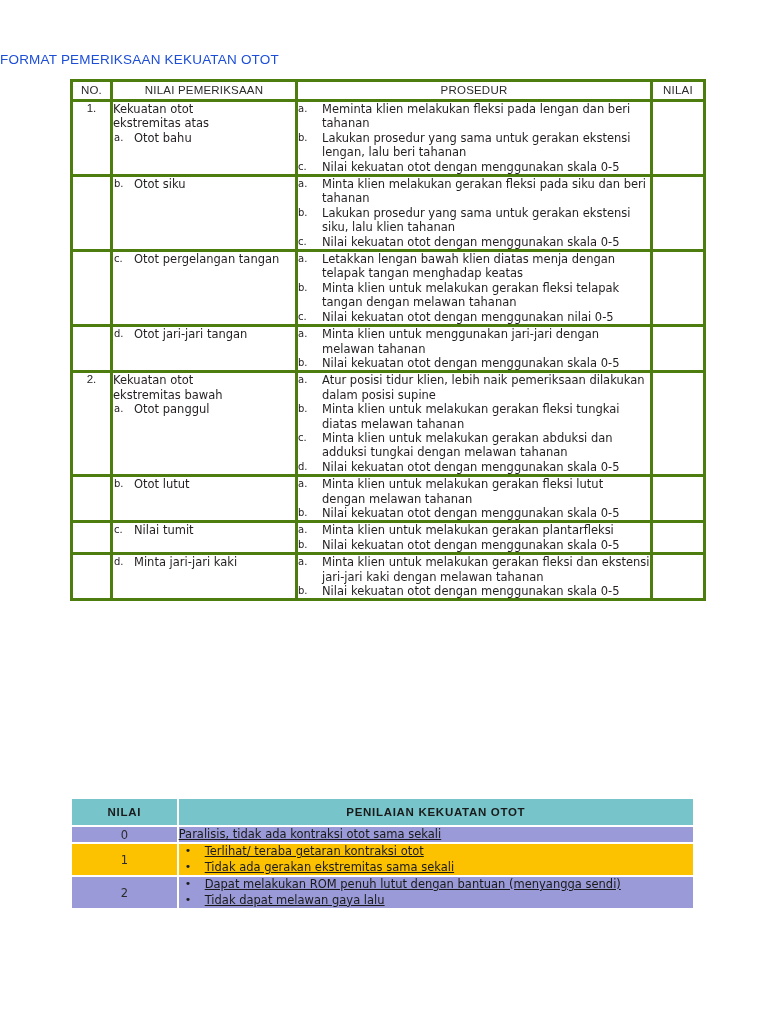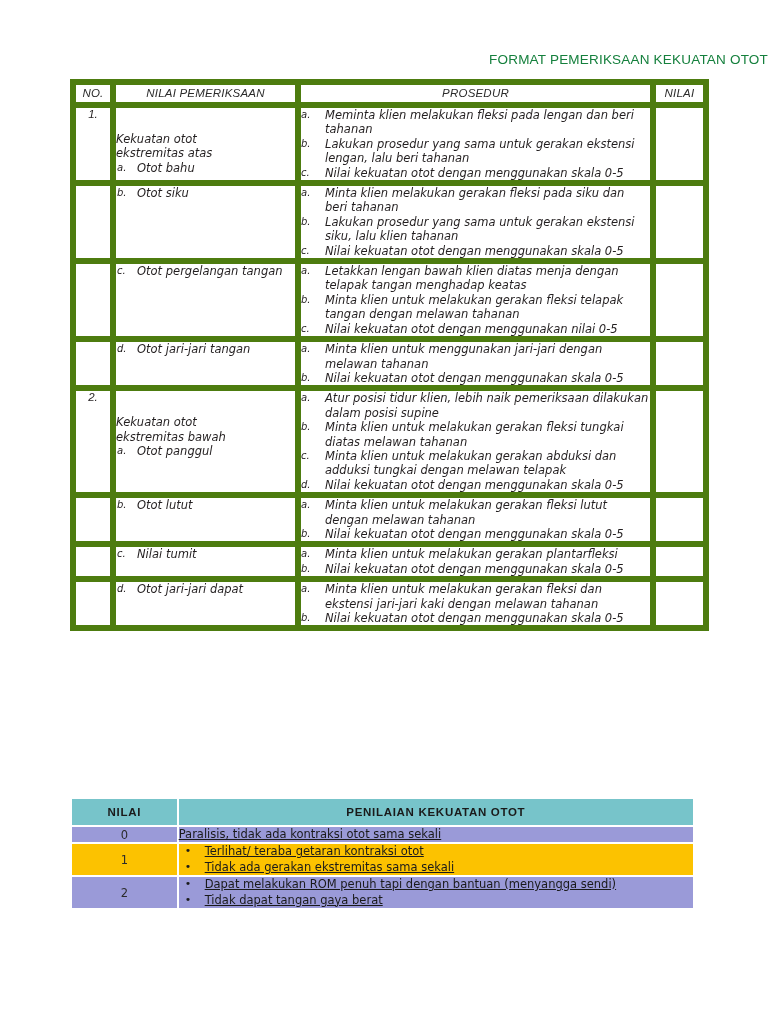--- a/index.html
+++ b/index.html
@@ -22,42 +22,41 @@
     width: 768px;
     height: 1024px;
   }
 
   
   .doc-title {
     position: absolute;
     left: 0;
     top: 52px;
     width: 768px;
-    text-align: right;
+    text-align: left;
     font-size: 13.5px;
     letter-spacing: 0.2px;
-    color: #15803d;
+    color: #1d4ed8;
     font-family: "Liberation Sans", sans-serif;
   }
 
   
   .main-table {
     position: absolute;
     left: 70px;
     top: 79px;
     width: 633px;
     border-collapse: collapse;
     table-layout: fixed;
   }
   .main-table td, .main-table th {
-    border: 6px solid #4d7c0f;
+    border: 3px solid #4d7c0f;
     vertical-align: top;
     padding: 0;
     font-weight: normal;
-    font-style: italic;
   }
   .main-table thead th {
     text-align: center;
     font-size: 11.5px;
     padding: 2px 0 3px 0;
     font-family: "Liberation Sans", sans-serif;
     color: #2b2b2b;
     letter-spacing: 0.2px;
   }
   .col-no    { width: 40px; }
@@ -71,21 +70,21 @@
     padding-top: 4px;
     font-family: "Liberation Sans", sans-serif;
   }
 
   .cell-jenis, .cell-pros {
     padding: 3px 4px 6px 4px;
     font-size: 11.5px;
     line-height: 14.4px;
   }
 
-  .grp-title { white-space: pre-line; margin-top: 24px; }
+  .grp-title { white-space: pre-line; }
 
   
   ul.alist {
     list-style: none;
     margin: 0;
     padding: 0;
   }
   ul.alist > li {
     position: relative;
     padding-left: 21px;
@@ -259,21 +258,21 @@
             <div class="grp-title">Kekuatan otot
 ekstremitas bawah</div>
             <ul class="alist">
               <li><span class="mk">a.</span><span>Otot panggul</span></li>
             </ul>
           </td>
           <td class="cell-pros">
             <ul class="alist wide">
               <li><span class="mk">a.</span><span>Atur posisi tidur klien, lebih naik pemeriksaan dilakukan dalam posisi supine</span></li>
               <li><span class="mk">b.</span><span>Minta klien untuk melakukan gerakan fleksi tungkai diatas melawan tahanan</span></li>
-              <li><span class="mk">c.</span><span>Minta klien untuk melakukan gerakan abduksi dan adduksi tungkai dengan melawan telapak</span></li>
+              <li><span class="mk">c.</span><span>Minta klien untuk melakukan gerakan abduksi dan adduksi tungkai dengan melawan tahanan</span></li>
               <li><span class="mk">d.</span><span>Nilai kekuatan otot dengan menggunakan skala 0-5</span></li>
             </ul>
           </td>
           <td class="cell-nilai"></td>
         </tr>
         <tr>
           <td class="cell-no"></td>
           <td class="cell-jenis">
             <ul class="alist">
               <li><span class="mk">b.</span><span>Otot lutut</span></li>
@@ -299,21 +298,21 @@
               <li><span class="mk">a.</span><span>Minta klien untuk melakukan gerakan plantarfleksi</span></li>
               <li><span class="mk">b.</span><span>Nilai kekuatan otot dengan menggunakan skala 0-5</span></li>
             </ul>
           </td>
           <td class="cell-nilai"></td>
         </tr>
         <tr>
           <td class="cell-no"></td>
           <td class="cell-jenis">
             <ul class="alist">
-              <li><span class="mk">d.</span><span>Otot jari-jari dapat</span></li>
+              <li><span class="mk">d.</span><span>Minta jari-jari kaki</span></li>
             </ul>
           </td>
           <td class="cell-pros">
             <ul class="alist wide">
               <li><span class="mk">a.</span><span>Minta klien untuk melakukan gerakan fleksi dan ekstensi jari-jari kaki dengan melawan tahanan</span></li>
               <li><span class="mk">b.</span><span>Nilai kekuatan otot dengan menggunakan skala 0-5</span></li>
             </ul>
           </td>
           <td class="cell-nilai"></td>
         </tr>
@@ -342,21 +341,21 @@
             <ul class="bullets">
               <li><span class="bt">•</span><span>Terlihat/ teraba getaran kontraksi otot</span></li>
               <li><span class="bt">•</span><span>Tidak ada gerakan ekstremitas sama sekali</span></li>
             </ul>
           </td>
         </tr>
         <tr class="row-purple">
           <td class="sc-nilai">2</td>
           <td class="sc-desc">
             <ul class="bullets">
-              <li><span class="bt">•</span><span>Dapat melakukan ROM penuh tapi dengan bantuan (menyangga sendi)</span></li>
-              <li><span class="bt">•</span><span>Tidak dapat tangan gaya berat</span></li>
+              <li><span class="bt">•</span><span>Dapat melakukan ROM penuh lutut dengan bantuan (menyangga sendi)</span></li>
+              <li><span class="bt">•</span><span>Tidak dapat melawan gaya lalu</span></li>
             </ul>
           </td>
         </tr>
       </tbody>
   </table>
 
 </div>
 
 </body></html>

